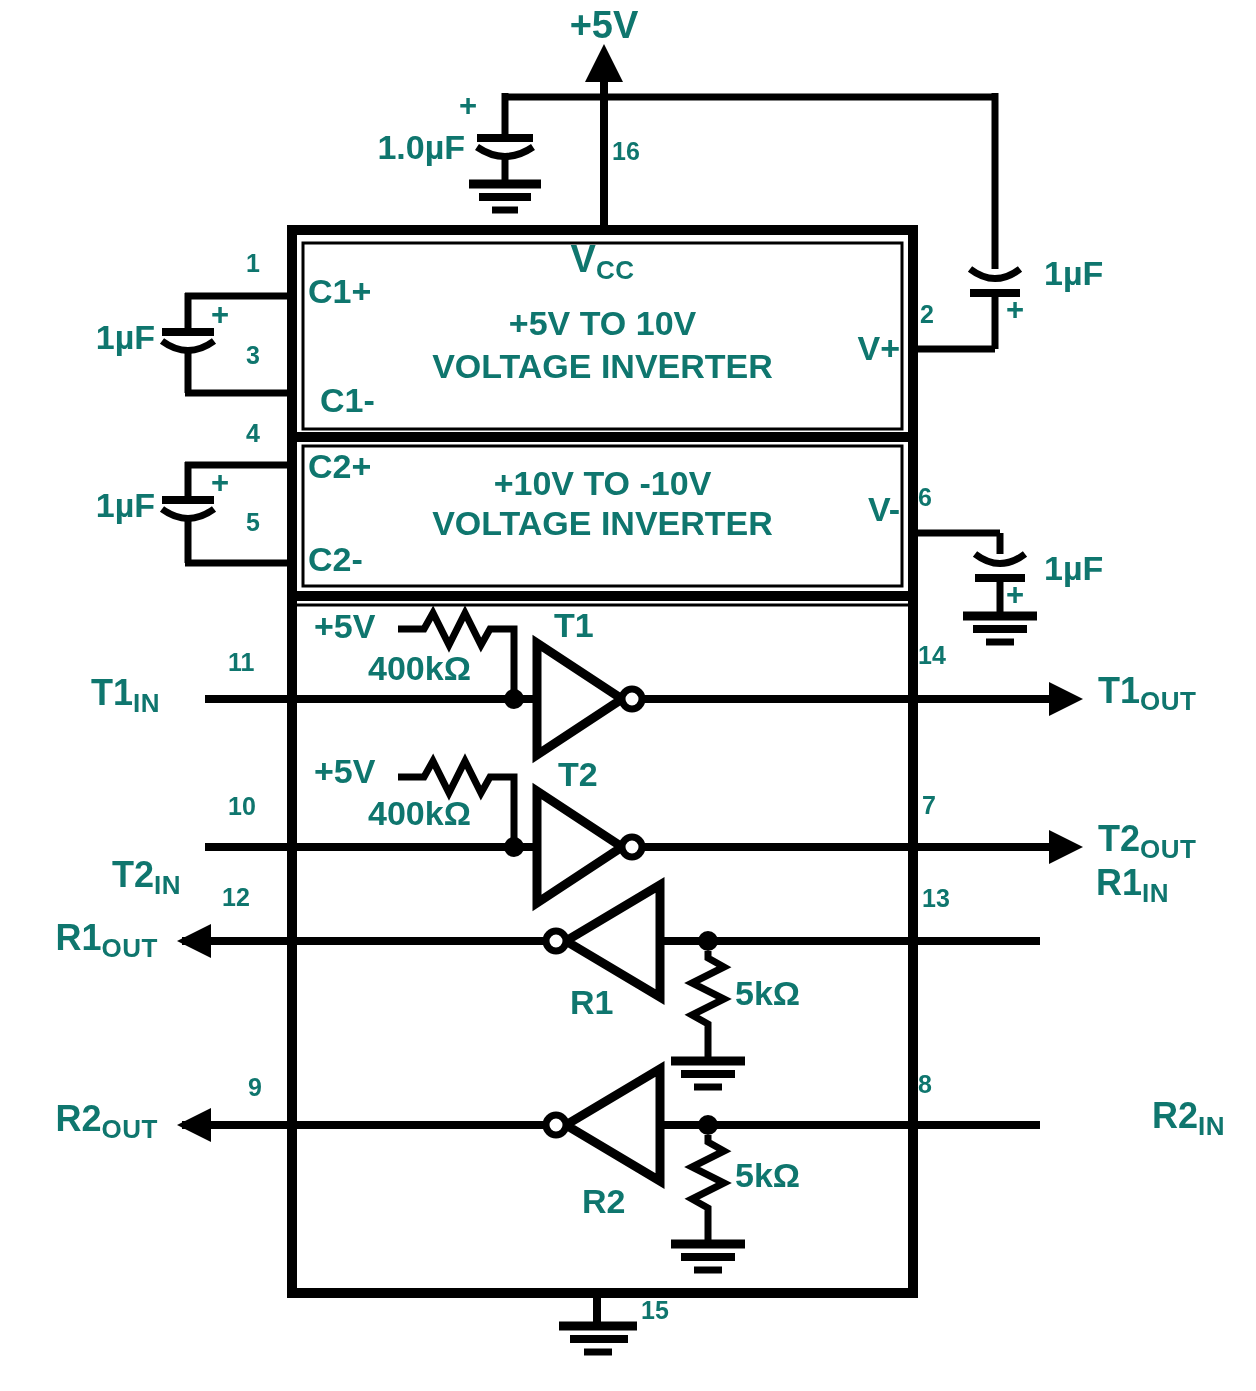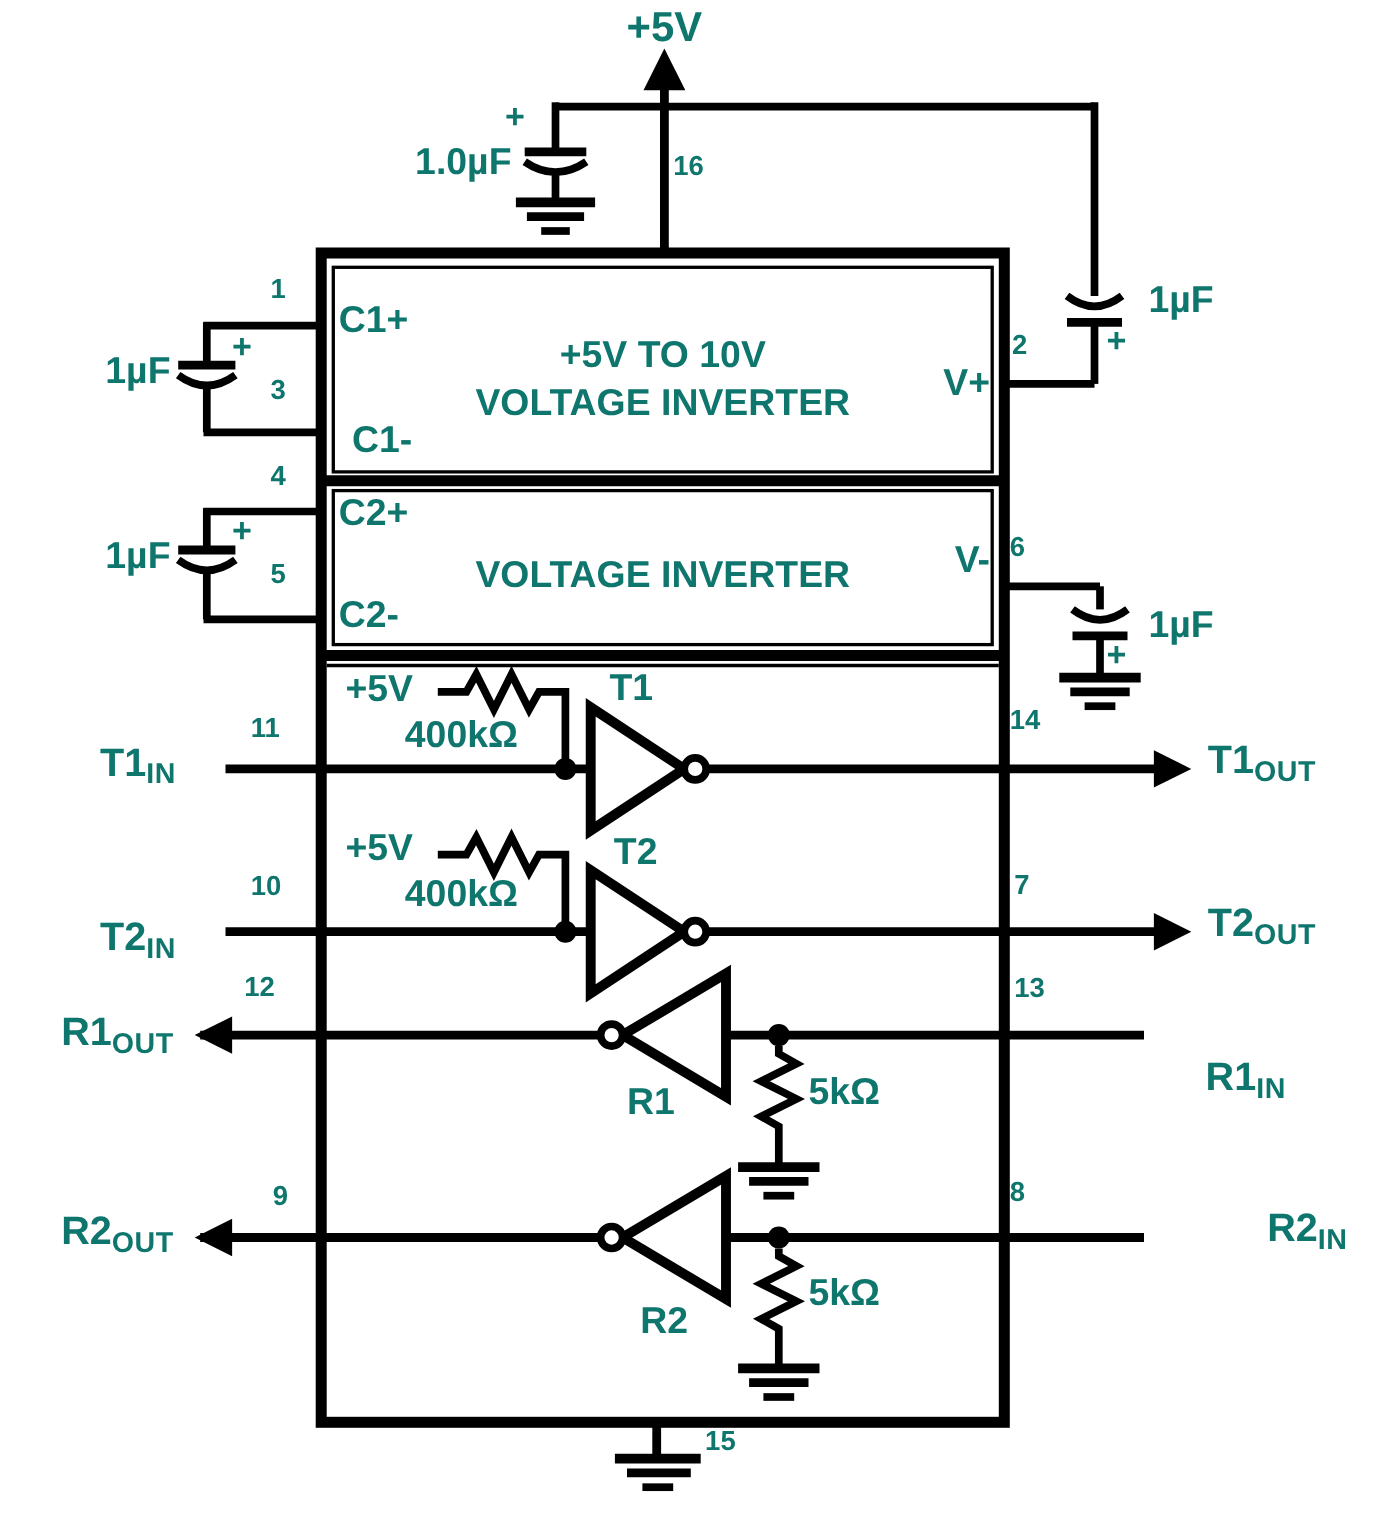--- a/index.html
+++ b/index.html
@@ -161,43 +161,45 @@
   <div class="pin" style="left:228px;top:650px;">11</div>
   <div class="pin" style="left:918px;top:643px;">14</div>
   <div class="pin" style="left:228px;top:794px;">10</div>
   <div class="pin" style="left:922px;top:793px;">7</div>
   <div class="pin" style="left:222px;top:885px;">12</div>
   <div class="pin" style="left:922px;top:886px;">13</div>
   <div class="pin" style="left:248px;top:1075px;">9</div>
   <div class="pin" style="left:918px;top:1072px;">8</div>
   <div class="pin" style="left:641px;top:1298px;">15</div>
 
+  <div class="icline" style="top:240px;"><span class="vccmain">V</span><span class="sub">CC</span></div>
   <div class="icline" style="top:306px;">+5V TO 10V</div>
   <div class="icline" style="top:349px;">VOLTAGE INVERTER</div>
   <div class="lbl" style="left:308px;top:274px;">C1+</div>
   <div class="lbl" style="left:320px;top:383px;">C1-</div>
   <div class="lbl ra" style="left:828px;top:331px;width:72px;">V+</div>
   <div class="lbl" style="left:308px;top:449px;text-align:right;">C2+</div>
+  <div class="icline" style="top:466px;">+10V TO -10V</div>
   <div class="icline" style="top:506px;">VOLTAGE INVERTER</div>
   <div class="lbl ra" style="left:828px;top:492px;width:72px;">V-</div>
   <div class="lbl" style="left:308px;top:542px;">C2-</div>
 
   <div class="lbl" style="left:314px;top:609px;">+5V</div>
   <div class="lbl" style="left:368px;top:651px;">400kΩ</div>
   <div class="lbl" style="left:554px;top:608px;">T1</div>
   <div class="lbl" style="left:314px;top:754px;">+5V</div>
   <div class="lbl" style="left:368px;top:796px;">400kΩ</div>
   <div class="lbl" style="left:558px;top:757px;">T2</div>
   <div class="lbl" style="left:570px;top:985px;">R1</div>
   <div class="lbl" style="left:735px;top:976px;">5kΩ</div>
   <div class="lbl" style="left:582px;top:1184px;">R2</div>
   <div class="lbl" style="left:735px;top:1158px;">5kΩ</div>
 
   <div class="lbl ra" style="left:0px;top:674px;width:160px;"><span class="csig">T1</span><span class="sub">IN</span></div>
-  <div class="lbl ra" style="left:0px;top:833px;width:160px;"><span class="csig">T2</span><span class="sub">IN</span></div>
+  <div class="lbl ra" style="left:0px;top:856px;width:160px;padding-left:21px;"><span class="csig">T2</span><span class="sub">IN</span></div>
   <div class="lbl ra" style="left:0px;top:919px;width:158px;"><span class="csig">R1</span><span class="sub">OUT</span></div>
   <div class="lbl ra" style="left:0px;top:1100px;width:158px;"><span class="csig">R2</span><span class="sub">OUT</span></div>
   <div class="lbl" style="left:1098px;top:672px;"><span class="csig">T1</span><span class="sub">OUT</span></div>
   <div class="lbl" style="left:1098px;top:820px;"><span class="csig">T2</span><span class="sub">OUT</span></div>
-  <div class="lbl" style="left:1096px;top:960px;"><span class="csig">R1</span><span class="sub">IN</span></div>
+  <div class="lbl" style="left:1096px;top:864px;"><span class="csig">R1</span><span class="sub">IN</span></div>
   <div class="lbl" style="left:1152px;top:1097px;"><span class="csig">R2</span><span class="sub">IN</span></div>
 
 </div>
 
 </body></html>

